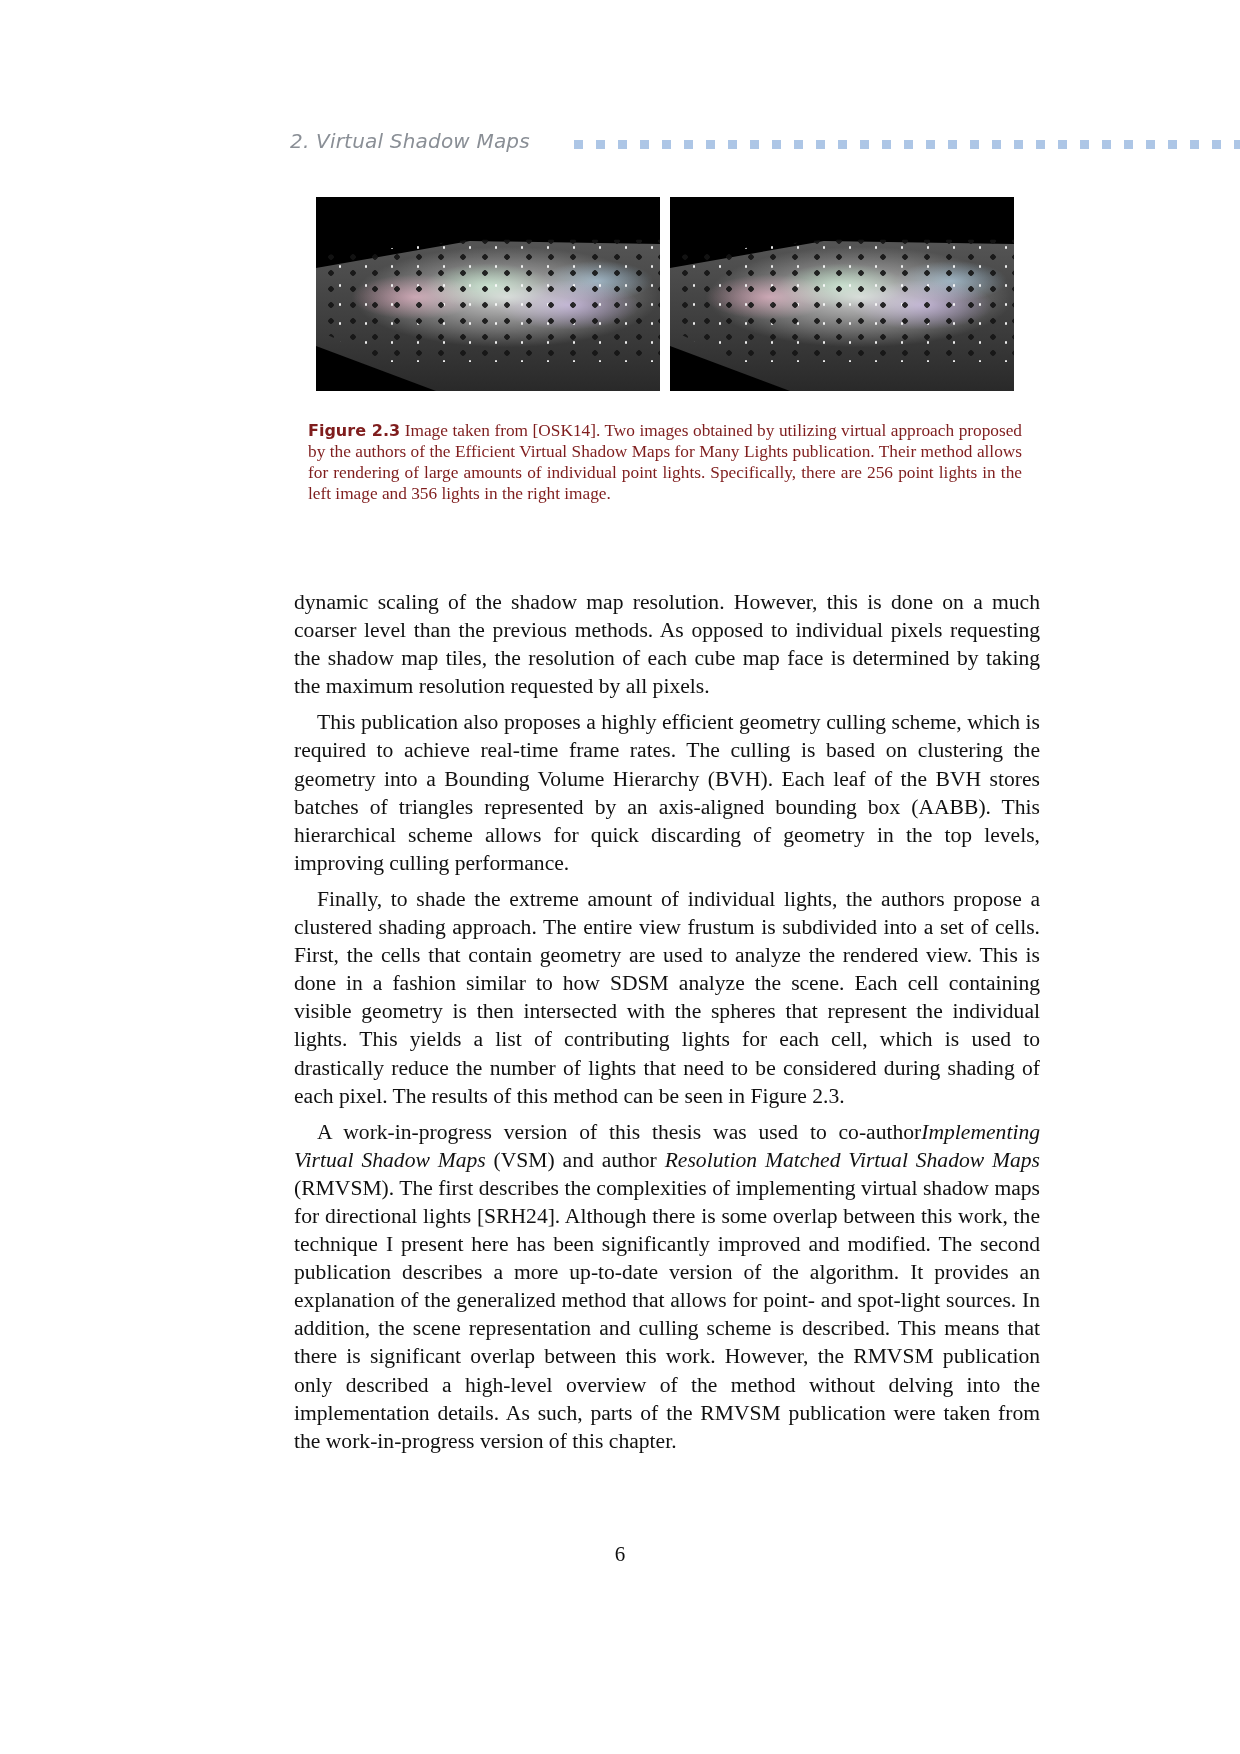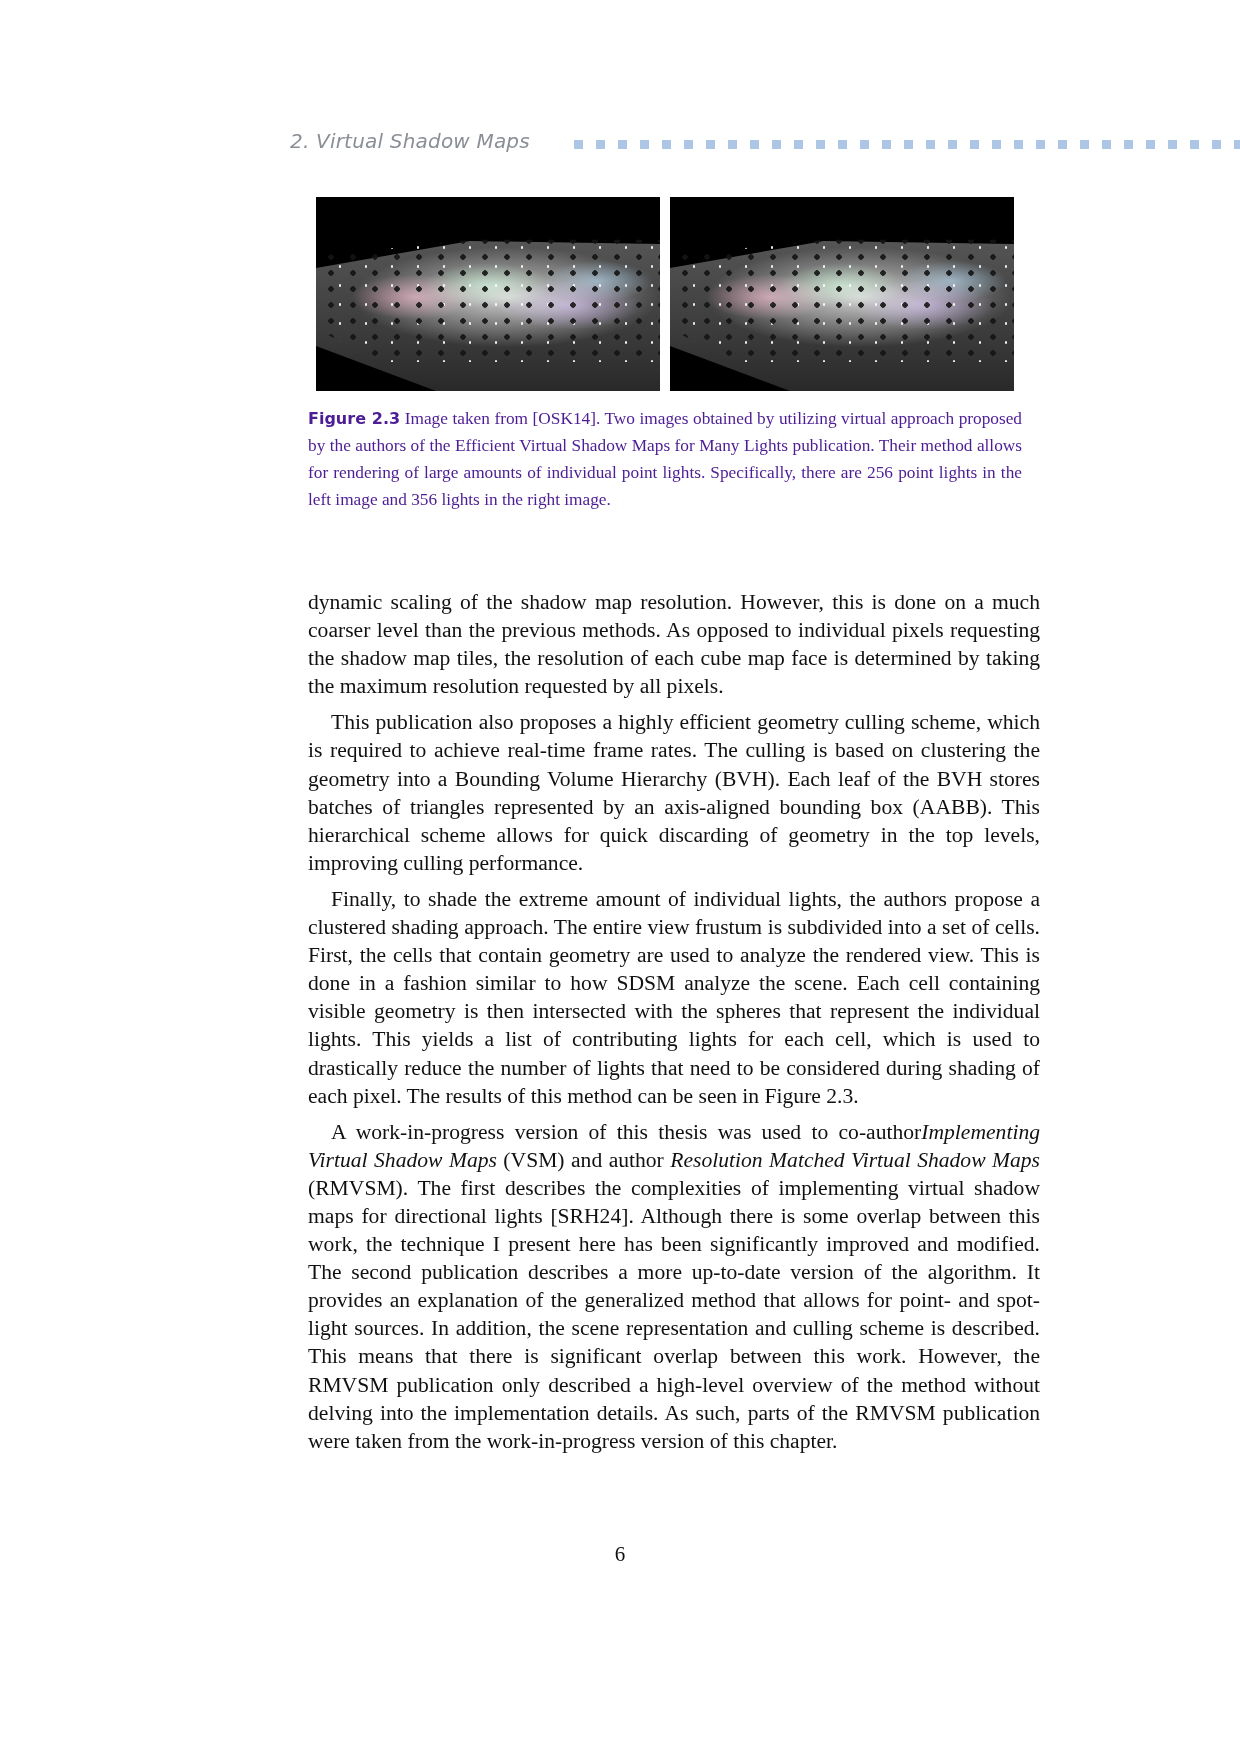--- a/index.html
+++ b/index.html
@@ -46,33 +46,33 @@
         radial-gradient(circle, rgba(255,255,255,0.9) 0 1px, transparent 1.5px);
       background-size: 22px 16px, 26px 19px;
       background-position: 4px 52px, 11px 60px;
       clip-path: polygon(2% 30%, 45% 22%, 100% 22%, 100% 85%, 20% 85%, 2% 70%);
     }
     .scene-corner {
       position: absolute; left: 0; bottom: 0; width: 120px; height: 45px; background: #000;
       clip-path: polygon(0 0, 100% 100%, 0 100%);
     }
     .caption {
-      position: absolute; left: 308px; top: 405px; width: 714px;
-      font-size: 17.3px; line-height: 27px; text-align: justify; color: #4c1d95;
+      position: absolute; left: 308px; top: 420px; width: 714px;
+      font-size: 17.3px; line-height: 21px; text-align: justify; color: #7f1d1d;
       font-family: "Liberation Serif", "DejaVu Serif", serif;
     }
     .caption-label {
       font-family: "DejaVu Sans", "Liberation Sans", sans-serif; font-weight: bold; font-size: 16px;
     }
     .body-text {
       position: absolute; left: 290px; top: 588px; width: 750px;
       font-family: "Liberation Serif", "DejaVu Serif", serif;
       font-size: 21.6px; line-height: 28.1px; color: #111;
     }
-    .body-text p { margin: 0 0 8px 18px; text-align: justify; text-indent: 23px; }
+    .body-text p { margin: 0 0 8px 4px; text-align: justify; text-indent: 23px; }
     .body-text p.first { text-indent: 0; }
     .body-text em { font-style: italic; }
     .page-number {
       position: absolute; left: 0; width: 1240px; top: 1542px; text-align: center;
       font-family: "Liberation Serif", "DejaVu Serif", serif; font-size: 21px; color: #111;
     }
   </style>
 </head>
 <body>
 

